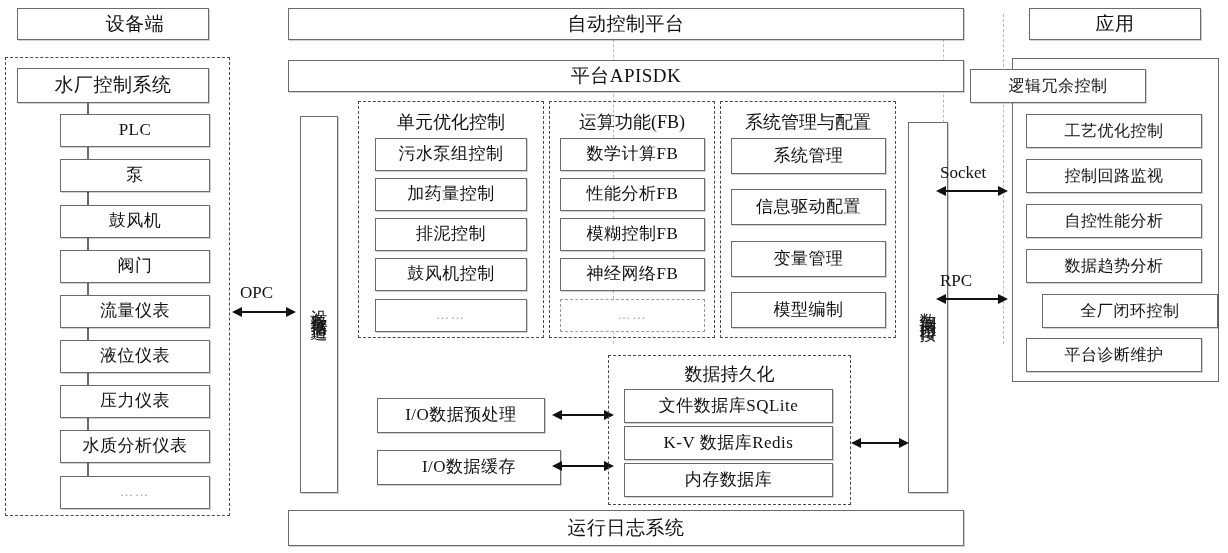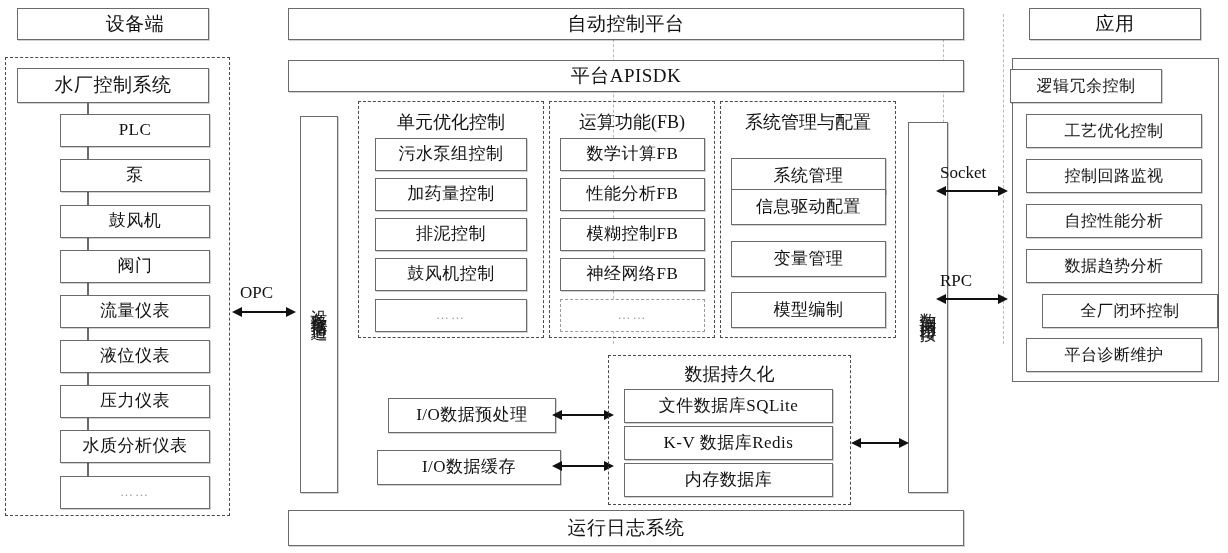--- a/index.html
+++ b/index.html
@@ -159,26 +159,26 @@
   <div class="dash" style="left:549px;top:101px;width:166px;height:237px;"></div>
   <div class="grp-title" style="left:549px;top:110px;width:166px;">运算功能(FB)</div>
   <div class="box itm" style="left:560px;top:138px;width:145px;height:33px;">数学计算FB</div>
   <div class="box itm" style="left:560px;top:178px;width:145px;height:33px;">性能分析FB</div>
   <div class="box itm" style="left:560px;top:218px;width:145px;height:33px;">模糊控制FB</div>
   <div class="box itm" style="left:560px;top:258px;width:145px;height:33px;">神经网络FB</div>
   <div class="box itm ellipsis dotted-box plain" style="left:560px;top:299px;width:145px;height:33px;">……</div>
 
   <div class="dash" style="left:720px;top:101px;width:176px;height:237px;"></div>
   <div class="grp-title" style="left:718px;top:110px;width:180px;">系统管理与配置</div>
-  <div class="box itm" style="left:731px;top:138px;width:155px;height:36px;margin-top:20px;">系统管理</div>
+  <div class="box itm" style="left:731px;top:138px;width:155px;height:36px;">系统管理</div>
   <div class="box itm" style="left:731px;top:189px;width:155px;height:36px;">信息驱动配置</div>
   <div class="box itm" style="left:731px;top:241px;width:155px;height:36px;">变量管理</div>
   <div class="box itm" style="left:731px;top:292px;width:155px;height:36px;">模型编制</div>
 
-  <div class="box itm" style="left:388px;top:398px;width:168px;height:35px;">I/O数据预处理</div>
+  <div class="box itm" style="left:377px;top:398px;width:168px;height:35px;">I/O数据预处理</div>
   <div class="box itm" style="left:377px;top:450px;width:184px;height:35px;">I/O数据缓存</div>
 
   <div class="arrow" style="left:552px;top:408px;width:62px;">
     <svg width="62" height="14" viewBox="0 0 62 14">
       <line x1="8" y1="7" x2="54" y2="7" stroke="#111" stroke-width="2"></line>
       <polygon points="0,7 10,2 10,12" fill="#111"></polygon>
       <polygon points="62,7 52,2 52,12" fill="#111"></polygon>
     </svg>
   </div>
   <div class="arrow" style="left:552px;top:459px;width:62px;">
@@ -218,21 +218,21 @@
       <line x1="8" y1="7" x2="64" y2="7" stroke="#111" stroke-width="2"></line>
       <polygon points="0,7 10,2 10,12" fill="#111"></polygon>
       <polygon points="72,7 62,2 62,12" fill="#111"></polygon>
     </svg>
   </div>
 
   <div class="box hdr" style="left:1029px;top:8px;width:172px;height:32px;">应用</div>
 
   <div class="box plain" style="left:1012px;top:58px;width:207px;height:324px;"></div>
 
-  <div class="box itm-sm" style="left:1010px;top:69px;width:152px;height:34px;">逻辑冗余控制</div>
+  <div class="box itm-sm" style="left:970px;top:69px;width:176px;height:34px;">逻辑冗余控制</div>
   <div class="box itm-sm" style="left:1026px;top:114px;width:176px;height:34px;">工艺优化控制</div>
   <div class="box itm-sm" style="left:1026px;top:159px;width:176px;height:34px;">控制回路监视</div>
   <div class="box itm-sm" style="left:1026px;top:204px;width:176px;height:34px;">自控性能分析</div>
   <div class="box itm-sm" style="left:1026px;top:249px;width:176px;height:34px;">数据趋势分析</div>
   <div class="box itm-sm" style="left:1026px;top:294px;width:176px;height:34px;margin-left:16px;">全厂闭环控制</div>
   <div class="box itm-sm" style="left:1026px;top:338px;width:176px;height:34px;">平台诊断维护</div>
 
   <div class="box hdr" style="left:288px;top:510px;width:676px;height:36px;text-align:center;">运行日志系统</div>
 
 </div>

